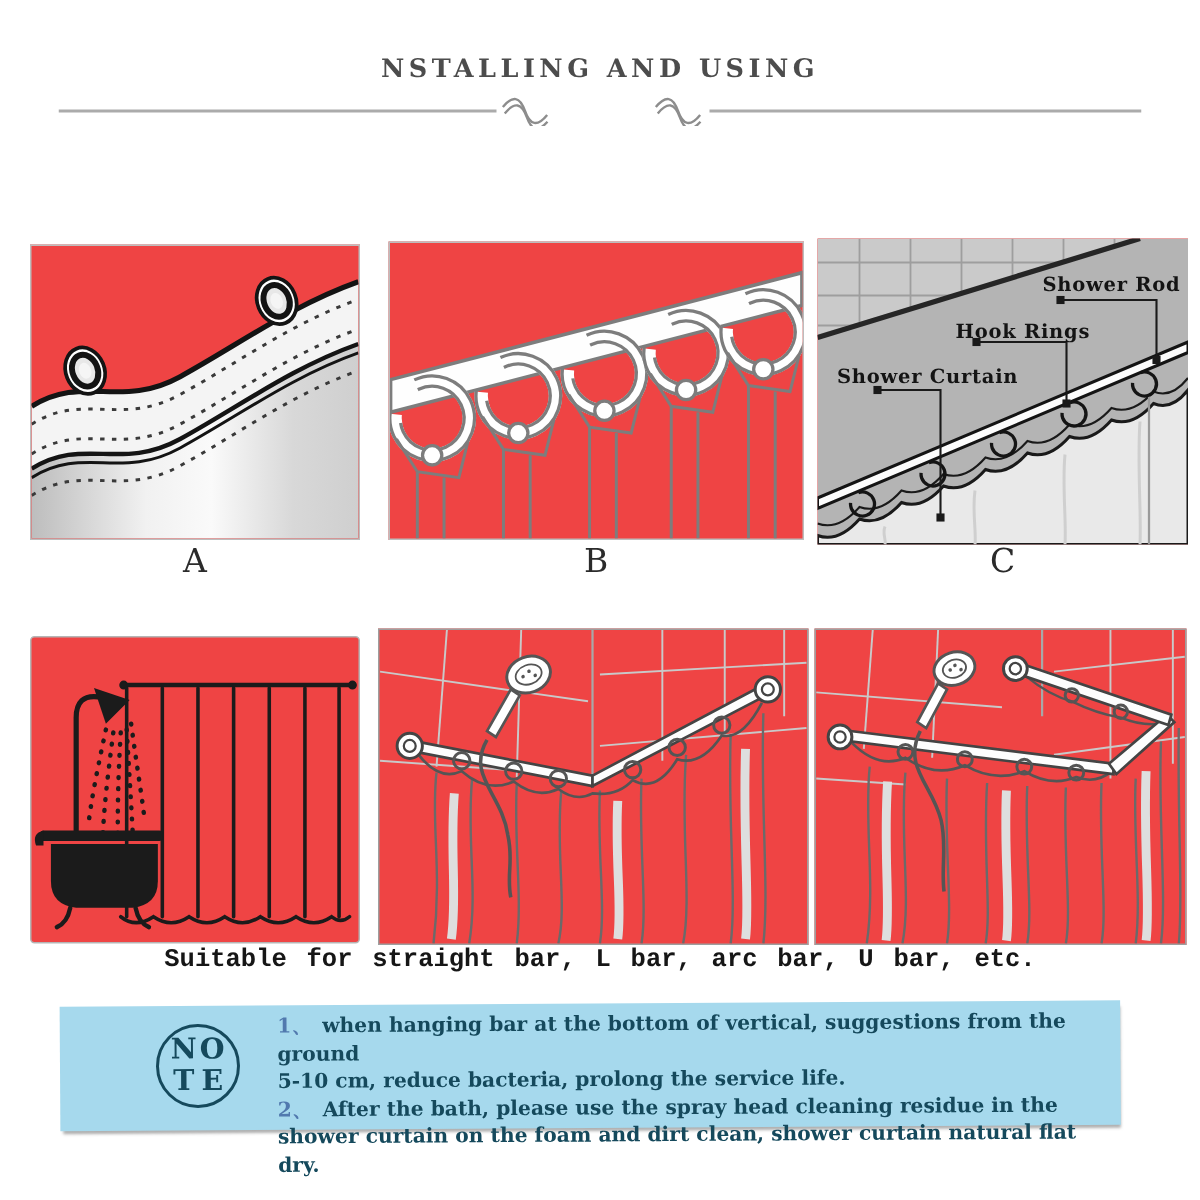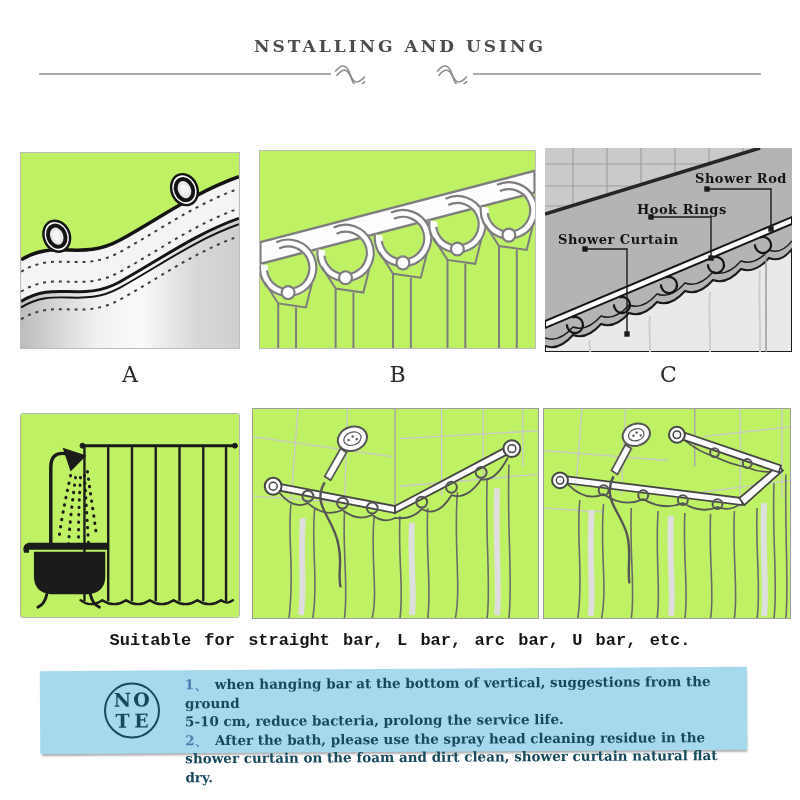--- a/index.html
+++ b/index.html
@@ -5,21 +5,21 @@
   html,body{margin:0;padding:0;background:#ffffff;}
   #stage{position:relative;width:800px;height:800px;background:#ffffff;overflow:hidden;
          font-family:"DejaVu Serif", serif;}
 
   
   .title{position:absolute;top:36px;left:0;width:100%;text-align:center;
          font-size:17px;font-weight:bold;letter-spacing:3px;color:#4c4c4c;}
   .divider{position:absolute;top:64px;left:39px;width:722px;height:20px;}
 
   
-  .panel{position:absolute;background:#bef264;box-sizing:border-box;}
+  .panel{position:absolute;background:#ef4444;box-sizing:border-box;margin-top:11px;}
   .panelA{left:20px;top:152px;width:220px;height:197px;border:1px solid #bdbdbd;}
   .panelB{left:259px;top:150px;width:277px;height:199px;border:1px solid #bdbdbd;}
   .panelC{left:545px;top:148px;width:247px;height:204px;}
   .p1{left:20px;top:413px;width:220px;height:205px;border:1px solid #b5b5b5;border-radius:3px;}
   .p2{left:252px;top:408px;width:287px;height:211px;border:1px solid #9e9e9e;}
   .p3{left:543px;top:408px;width:248px;height:211px;border:1px solid #9e9e9e;}
   .panel svg{display:block;width:100%;height:100%;}
 
   .plabel{position:absolute;top:362px;text-align:center;font-size:22px;color:#2b2b2b;}
   .plA{left:20px;width:220px;}

